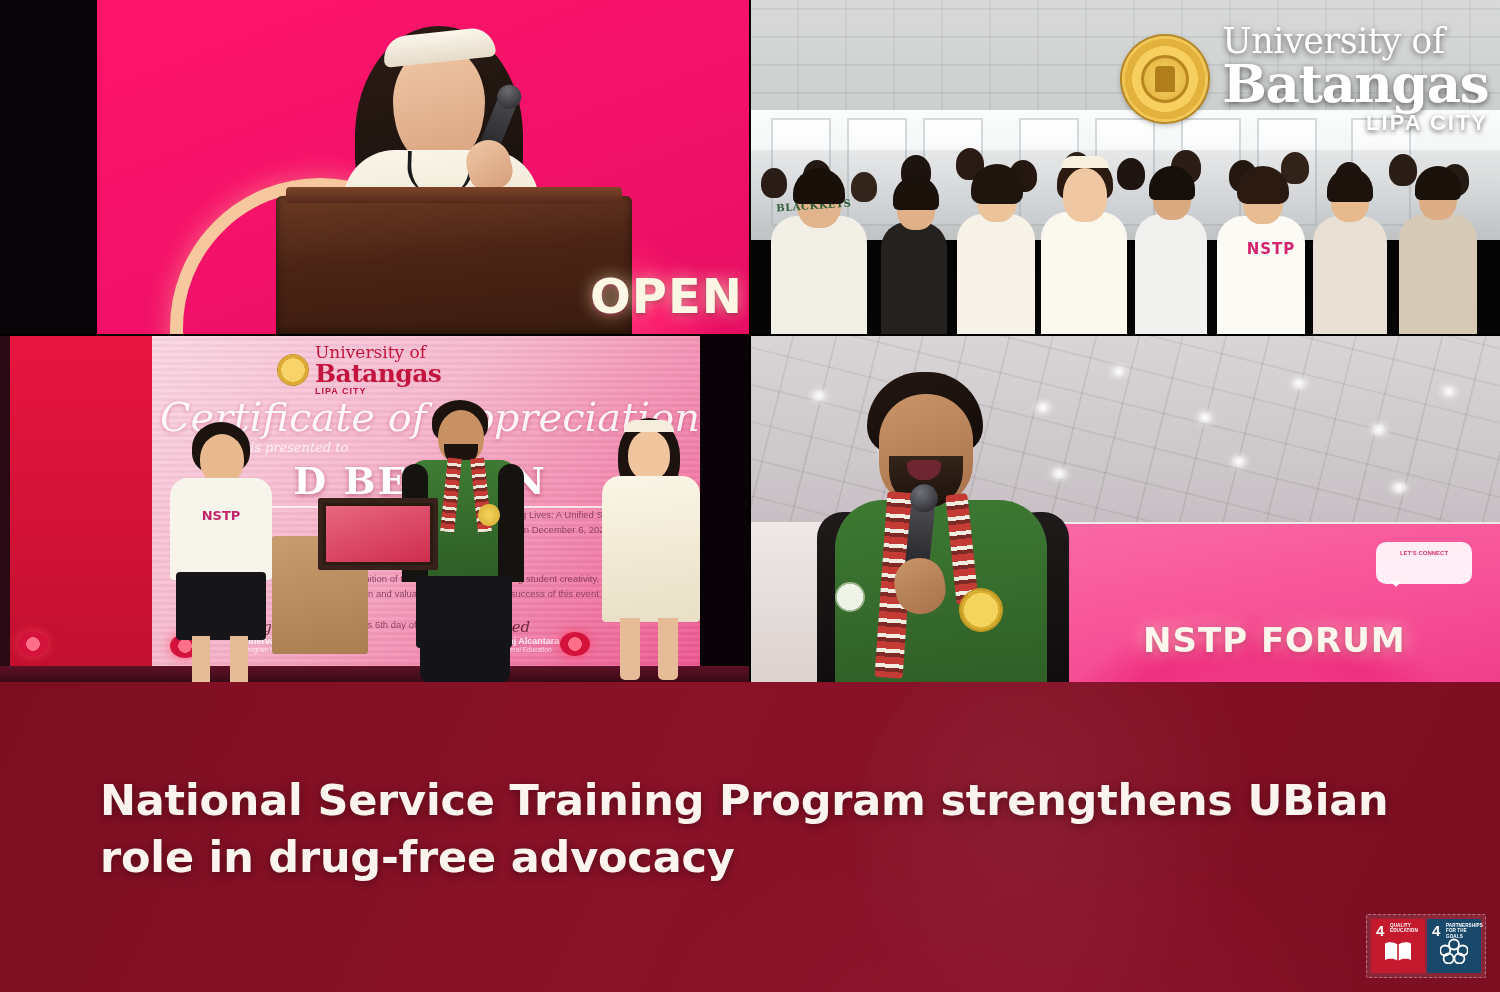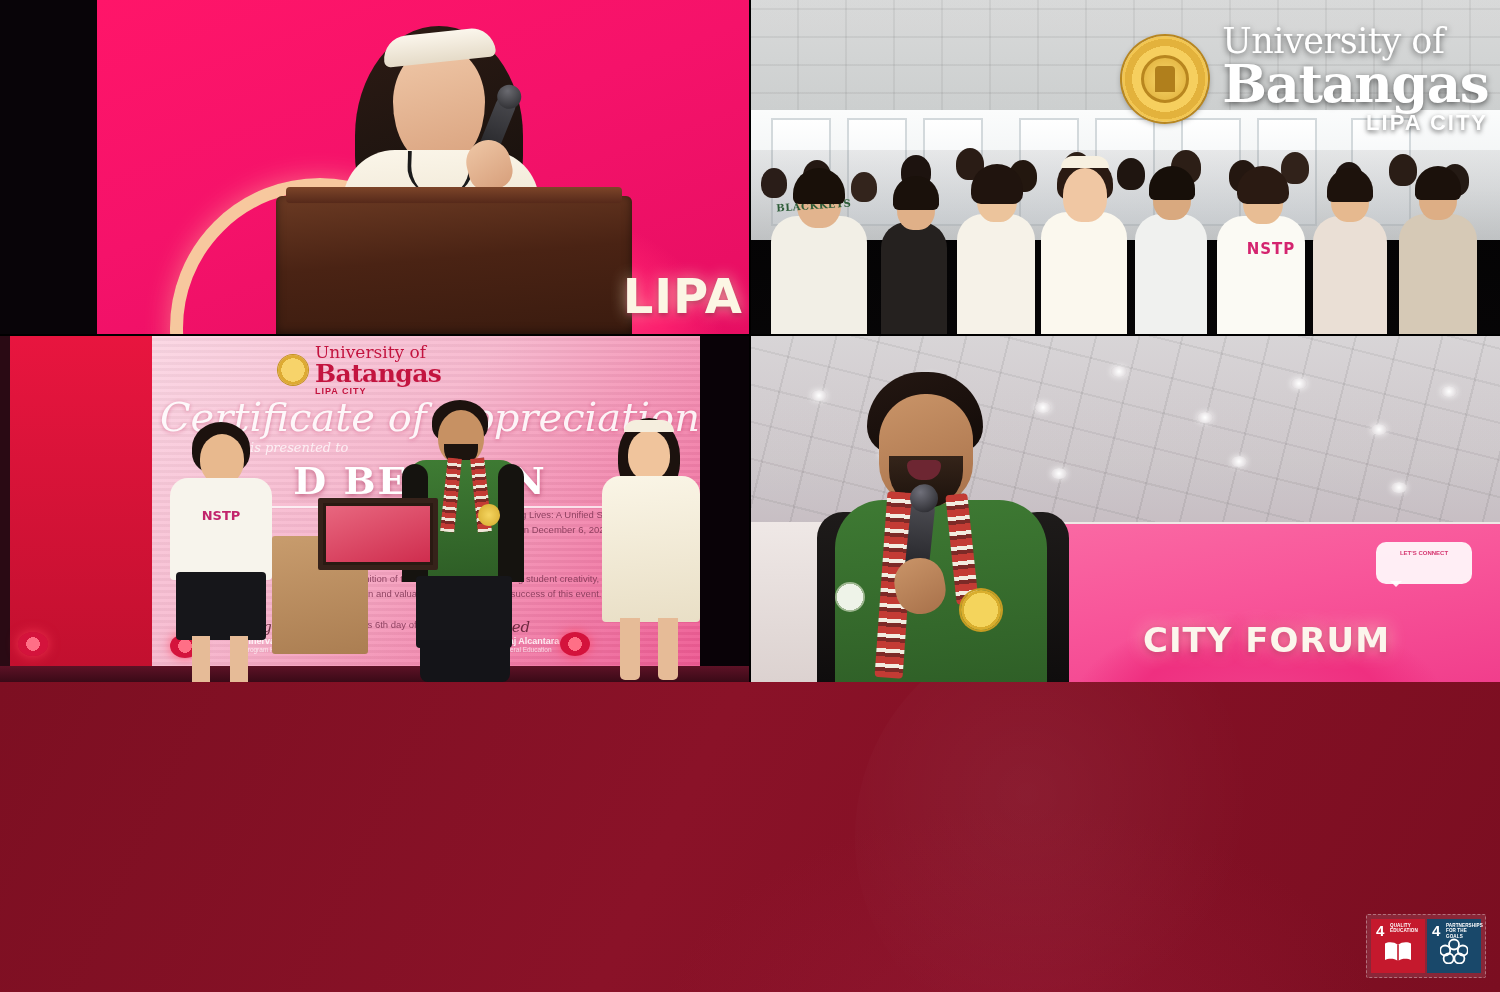--- a/index.html
+++ b/index.html
@@ -318,21 +318,21 @@
         <div class="tl-collar"></div>
         <div class="tl-mic"></div>
         <div class="tl-hand"></div>
       </div>
 
       <div class="tl-leg l"></div>
       <div class="tl-leg r"></div>
       <div class="tl-podium"></div>
 
       <div class="tl-blackbar"></div>
-      <div class="tl-open">LIPA</div>
+      <div class="tl-open">OPEN</div>
     </div>
 
     <div class="cell cell-tr">
       <div class="tr-ceiling"></div>
       <div class="tr-wall"></div>
       <div class="tr-win" style="left:20px"></div>
       <div class="tr-win" style="left:96px"></div>
       <div class="tr-win" style="left:172px"></div>
       <div class="tr-win" style="left:268px"></div>
       <div class="tr-win" style="left:344px"></div>
@@ -501,39 +501,40 @@
         <div class="br-beard"></div>
         <div class="br-mouth"></div>
         <div class="br-scarf"></div>
         <div class="br-scarf2"></div>
         <div class="br-patch"></div>
         <div class="br-patch2"></div>
         <div class="br-mic2"></div>
         <div class="br-hand2"></div>
       </div>
 
-      <div class="br-openforum">CITY FORUM</div>
+      <div class="br-openforum">NSTP FORUM</div>
     </div>
 
     <div class="ub-logo">
       <div class="ub-seal">
         <div class="inner-mark"></div>
       </div>
       <div class="ub-words">
         <div class="ub-l1">University of</div>
         <div class="ub-l2">Batangas</div>
         <div class="ub-l3">LIPA CITY</div>
       </div>
     </div>
   </div>
 
   <div class="banner">
     <div class="banner-arc"></div>
   </div>
 
+  <div class="headline">National Service Training Program strengthens UBian role in drug-free advocacy</div>
 
   <div class="sdg-wrap">
     <div class="sdg sdg-4">
       <span class="num">4</span>
       <span class="ttl">Quality Education</span>
       <span class="gly">
         <svg width="30" height="24" viewBox="0 0 30 24" aria-hidden="true">
           <path d="M15 5 C11 1.5 5 2 2 3.5 L2 20 C5 18.5 11 18 15 21 Z" fill="#fff"></path>
           <path d="M15 5 C19 1.5 25 2 28 3.5 L28 20 C25 18.5 19 18 15 21 Z" fill="#fff"></path>
           <path d="M15 5 L15 21" stroke="#c5192d" stroke-width="1.6"></path>

